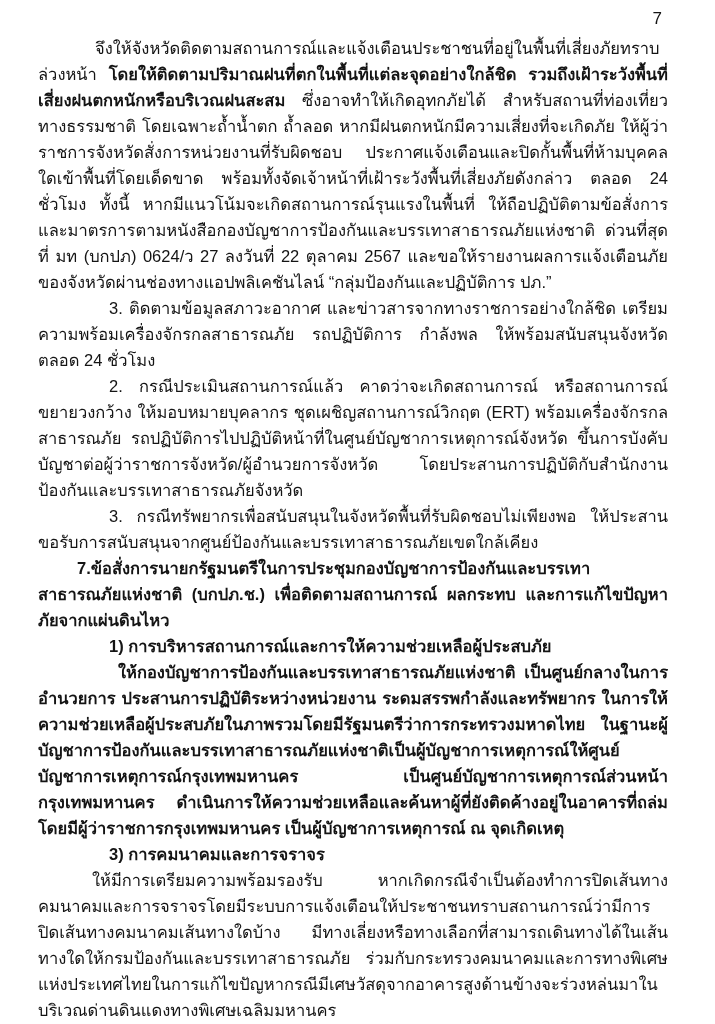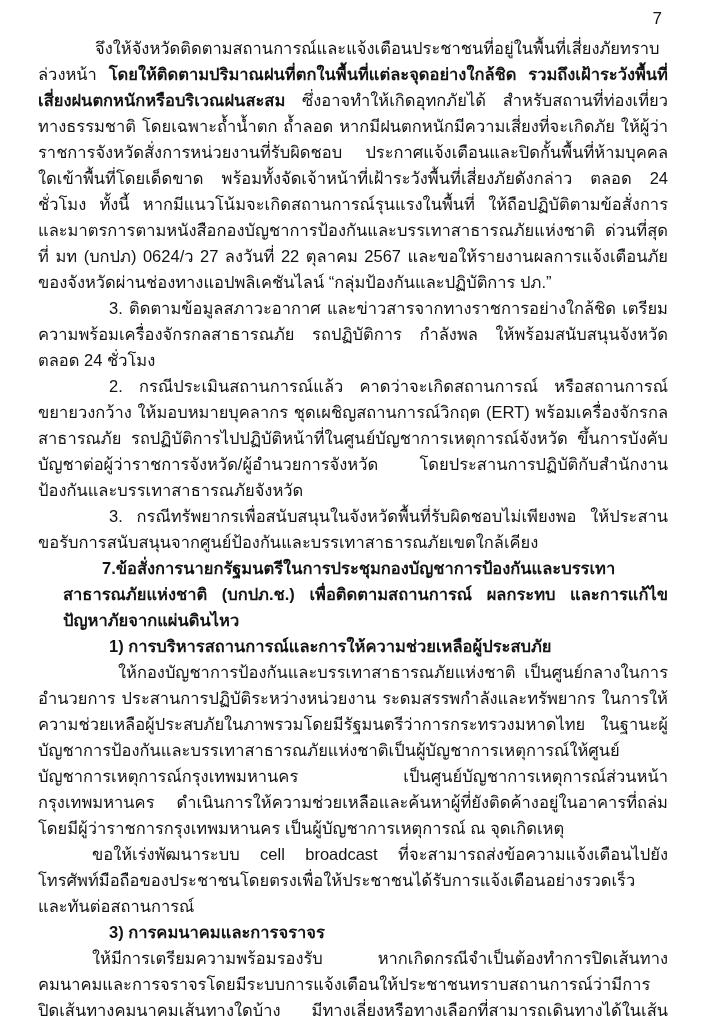--- a/index.html
+++ b/index.html
@@ -28,22 +28,22 @@
     margin-bottom: 3px;
     font-size: 17px;
   }
   p {
     margin: 0;
     text-align: justify;
   }
   .bold { font-weight: bold; }
   .ind-a    { text-indent: 57px; }  
   .ind-num  { text-indent: 71px; }  
-  .ind-h7   { text-indent: 39px; margin-left: 25px; }  
-  .ind-deep { text-indent: 80px; }  
+  .ind-h7   { text-indent: 39px; }  
+  .ind-deep { text-indent: 80px; font-weight: bold; }  
   .ind-b    { text-indent: 54px; }  
 </style>
 </head>
 <body>
 
 <div class="page">
 
   <div class="page-number">7</div>
 
   <p class="ind-a"><span>จึงให้จังหวัดติดตามสถานการณ์และแจ้งเตือนประชาชนที่อยู่ในพื้นที่เสี่ยงภัยทราบล่วงหน้า </span><span class="bold">โดยให้ติดตามปริมาณฝนที่ตกในพื้นที่แต่ละจุดอย่างใกล้ชิด รวมถึงเฝ้าระวังพื้นที่เสี่ยงฝนตกหนักหรือบริเวณฝนสะสม</span><span> ซึ่งอาจทำให้เกิดอุทกภัยได้ สำหรับสถานที่ท่องเที่ยวทางธรรมชาติ โดยเฉพาะถ้ำน้ำตก ถ้ำลอด หากมีฝนตกหนักมีความเสี่ยงที่จะเกิดภัย ให้ผู้ว่าราชการจังหวัดสั่งการหน่วยงานที่รับผิดชอบ ประกาศแจ้งเตือนและปิดกั้นพื้นที่ห้ามบุคคลใดเข้าพื้นที่โดยเด็ดขาด พร้อมทั้งจัดเจ้าหน้าที่เฝ้าระวังพื้นที่เสี่ยงภัยดังกล่าว ตลอด 24 ชั่วโมง ทั้งนี้ หากมีแนวโน้มจะเกิดสถานการณ์รุนแรงในพื้นที่ ให้ถือปฏิบัติตามข้อสั่งการและมาตรการตามหนังสือกองบัญชาการป้องกันและบรรเทาสาธารณภัยแห่งชาติ ด่วนที่สุด ที่ มท (บกปภ) 0624/ว 27 ลงวันที่ 22 ตุลาคม 2567 และขอให้รายงานผลการแจ้งเตือนภัยของจังหวัดผ่านช่องทางแอปพลิเคชันไลน์ “กลุ่มป้องกันและปฏิบัติการ ปภ.”</span></p>
@@ -55,19 +55,18 @@
 
   <p class="ind-num">3. กรณีทรัพยากรเพื่อสนับสนุนในจังหวัดพื้นที่รับผิดชอบไม่เพียงพอ ให้ประสานขอรับการสนับสนุนจากศูนย์ป้องกันและบรรเทาสาธารณภัยเขตใกล้เคียง</p>
 
   <p class="ind-h7 bold">7.ข้อสั่งการนายกรัฐมนตรีในการประชุมกองบัญชาการป้องกันและบรรเทาสาธารณภัยแห่งชาติ (บกปภ.ช.) เพื่อติดตามสถานการณ์ ผลกระทบ และการแก้ไขปัญหาภัยจากแผ่นดินไหว</p>
 
   <p class="ind-num bold">1) การบริหารสถานการณ์และการให้ความช่วยเหลือผู้ประสบภัย</p>
 
   <p class="ind-deep">ให้กองบัญชาการป้องกันและบรรเทาสาธารณภัยแห่งชาติ เป็นศูนย์กลางในการอำนวยการ ประสานการปฏิบัติระหว่างหน่วยงาน ระดมสรรพกำลังและทรัพยากร ในการให้ความช่วยเหลือผู้ประสบภัยในภาพรวมโดยมีรัฐมนตรีว่าการกระทรวงมหาดไทย ในฐานะผู้บัญชาการป้องกันและบรรเทาสาธารณภัยแห่งชาติเป็นผู้บัญชาการเหตุการณ์ให้ศูนย์บัญชาการเหตุการณ์กรุงเทพมหานคร เป็นศูนย์บัญชาการเหตุการณ์ส่วนหน้ากรุงเทพมหานคร ดำเนินการให้ความช่วยเหลือและค้นหาผู้ที่ยังติดค้างอยู่ในอาคารที่ถล่ม โดยมีผู้ว่าราชการกรุงเทพมหานคร เป็นผู้บัญชาการเหตุการณ์ ณ จุดเกิดเหตุ</p>
 
 
-  <p class="ind-b">ขอให้เร่งพัฒนาระบบ cell broadcast ที่จะสามารถส่งข้อความแจ้งเตือนไปยังโทรศัพท์มือถือของประชาชนโดยตรงเพื่อให้ประชาชนได้รับการแจ้งเตือนอย่างรวดเร็ว และทันต่อสถานการณ์</p>
 
   <p class="ind-num bold">3) การคมนาคมและการจราจร</p>
 
   <p class="ind-b">ให้มีการเตรียมความพร้อมรองรับ หากเกิดกรณีจำเป็นต้องทำการปิดเส้นทางคมนาคมและการจราจรโดยมีระบบการแจ้งเตือนให้ประชาชนทราบสถานการณ์ว่ามีการปิดเส้นทางคมนาคมเส้นทางใดบ้าง มีทางเลี่ยงหรือทางเลือกที่สามารถเดินทางได้ในเส้นทางใดให้กรมป้องกันและบรรเทาสาธารณภัย ร่วมกับกระทรวงคมนาคมและการทางพิเศษแห่งประเทศไทยในการแก้ไขปัญหากรณีมีเศษวัสดุจากอาคารสูงด้านข้างจะร่วงหล่นมาในบริเวณด่านดินแดงทางพิเศษเฉลิมมหานคร</p>
 
 </div>
 
 </body></html>

